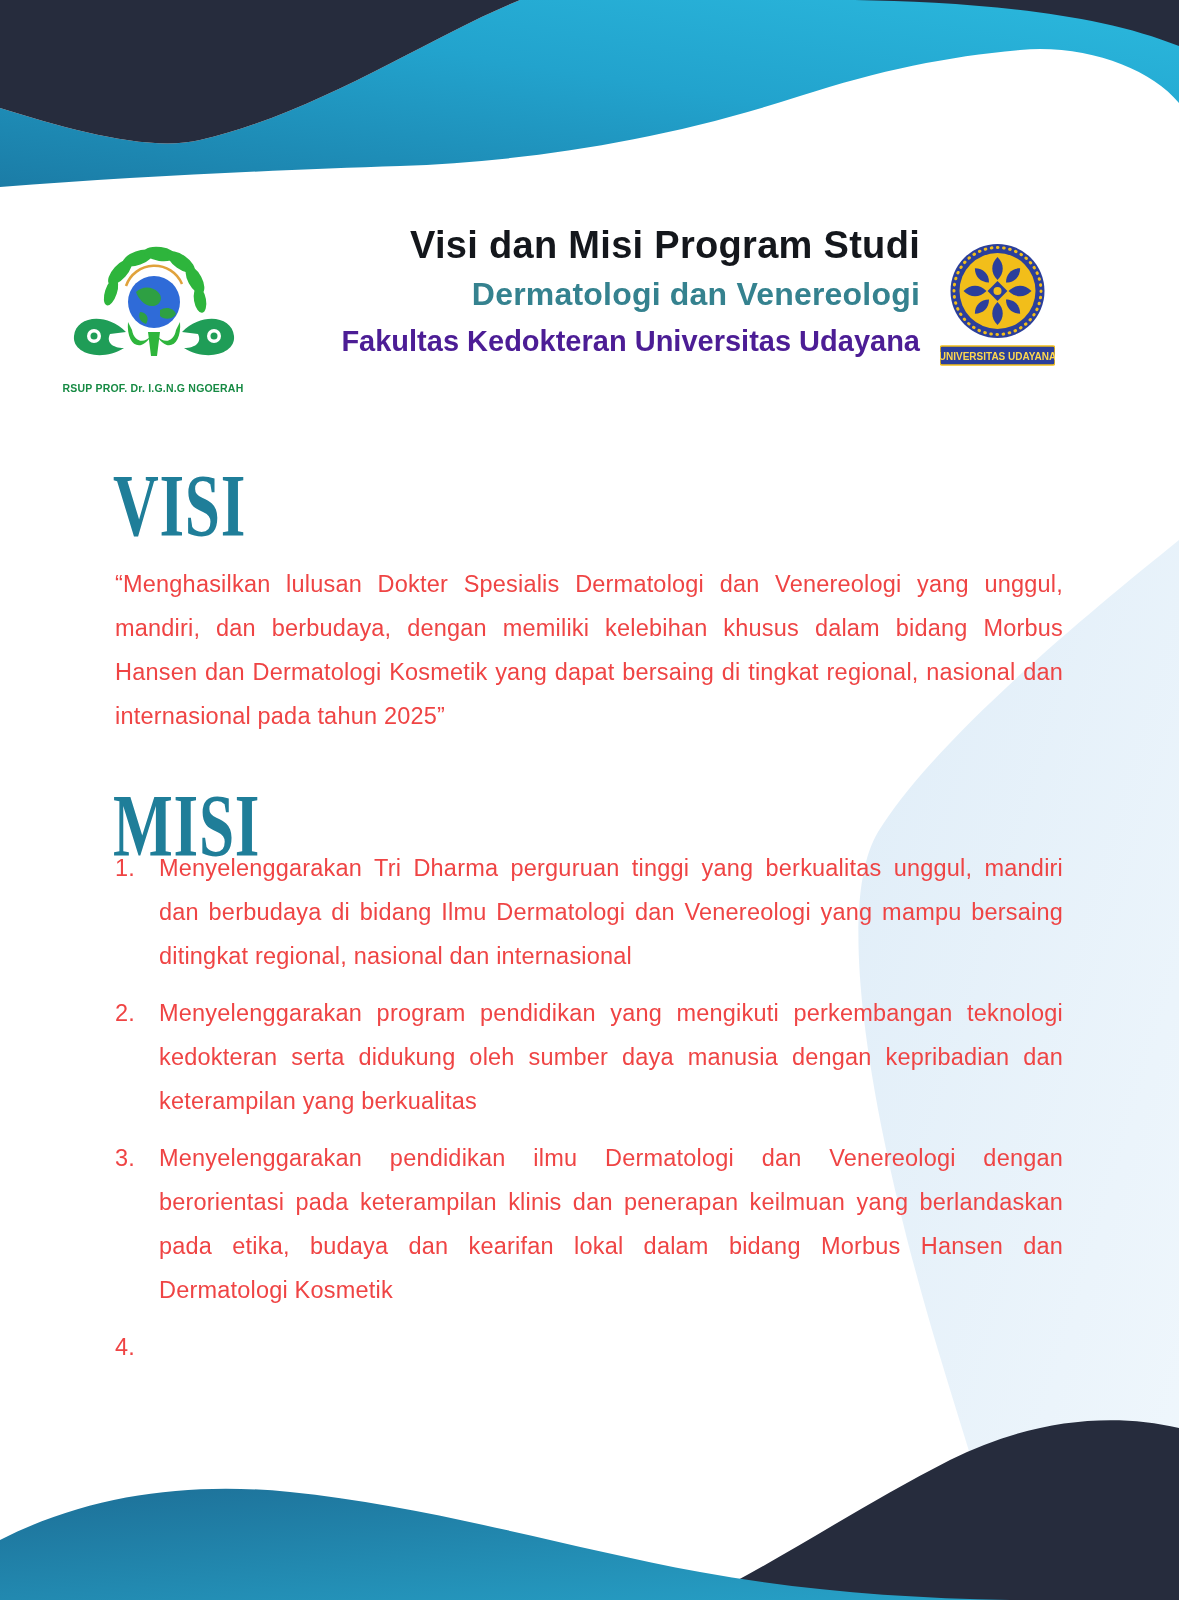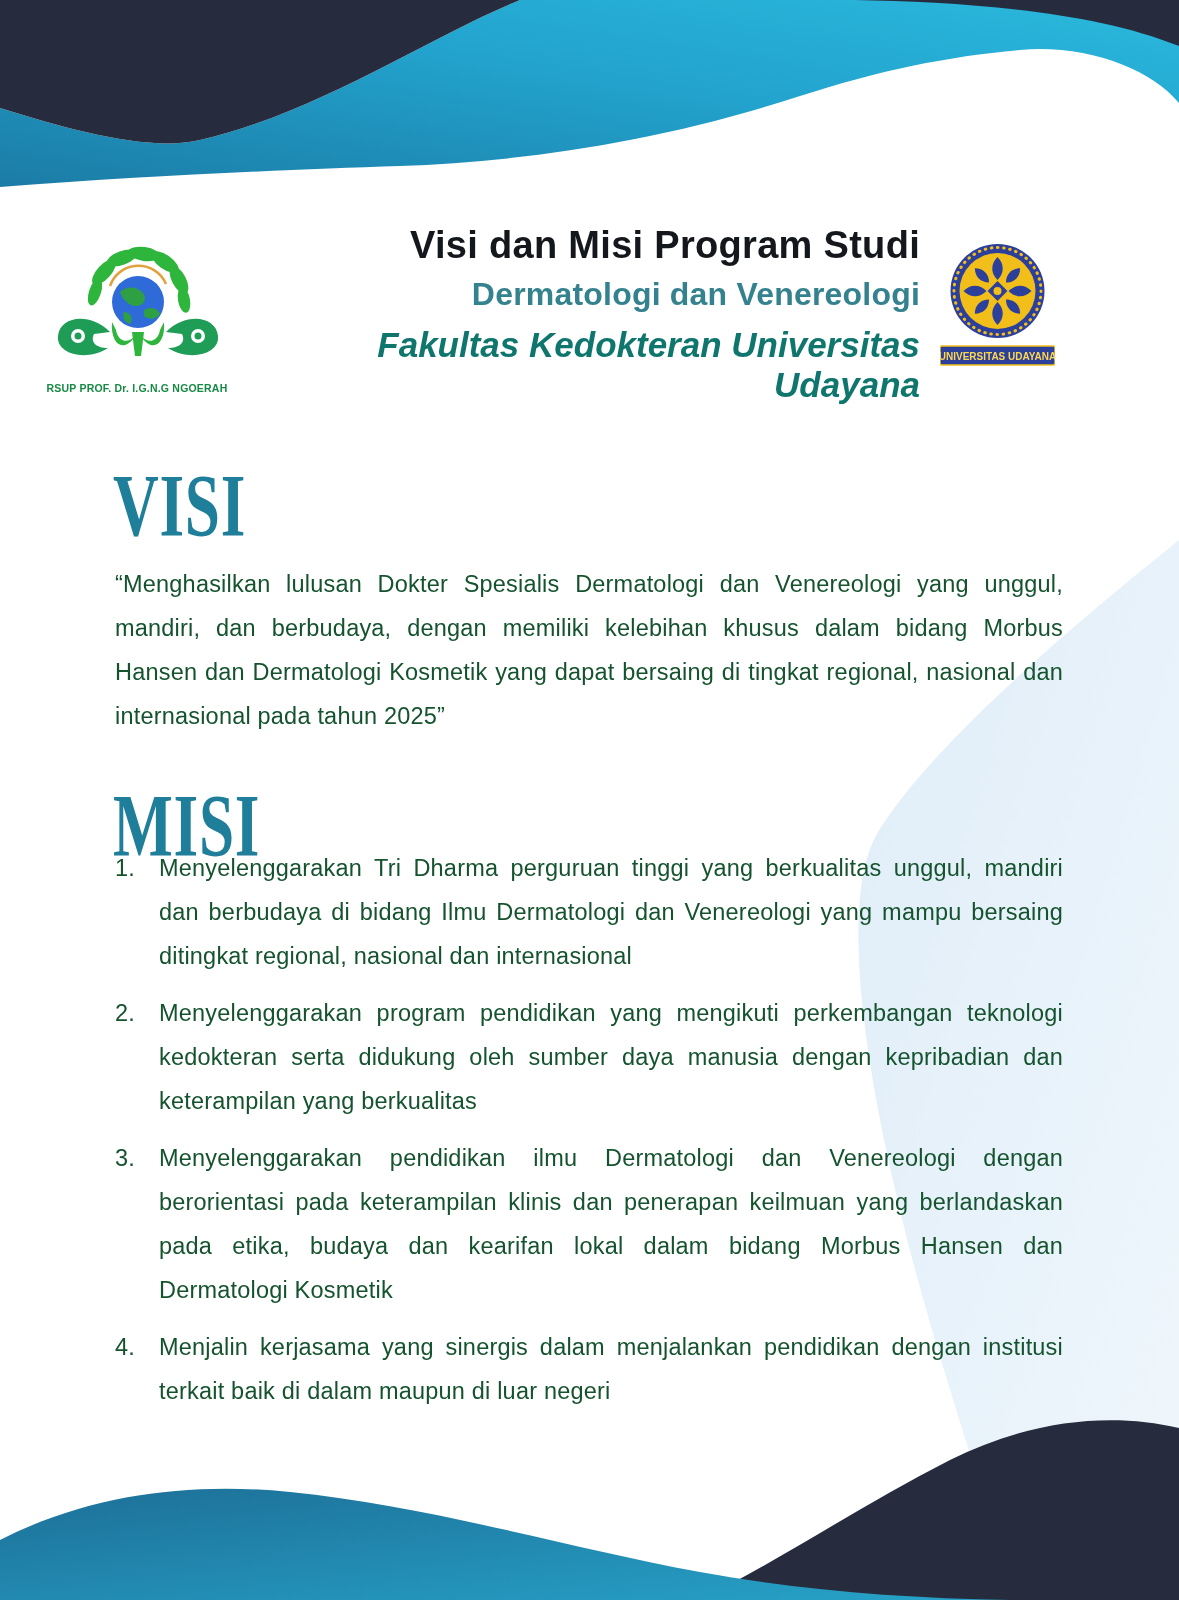--- a/index.html
+++ b/index.html
@@ -7,44 +7,44 @@
     position:relative;width:1179px;height:1600px;overflow:hidden;background:#ffffff;
     font-family:"Liberation Sans",sans-serif;color:#2a2e33;
   }
   .deco{position:absolute;left:0;pointer-events:none;}
   .deco-top{top:0;}
   .deco-bottom{bottom:0;}
   .deco-band{top:0;}
   .content{position:absolute;inset:0;}
 
   
-  .logo-left{position:absolute;left:52px;top:240px;width:170px;height:152px;}
+  .logo-left{position:absolute;left:68px;top:240px;width:170px;height:152px;}
   .logo-left .cap{
     position:absolute;left:-10px;right:-10px;bottom:-2px;text-align:center;
     font-size:10.5px;font-weight:bold;color:#168a43;letter-spacing:.2px;white-space:nowrap;
   }
   .titles{position:absolute;left:250px;top:224px;width:670px;text-align:right;}
   .t1{font-size:38px;font-weight:bold;color:#14171c;letter-spacing:.3px;margin:0;}
   .t2{font-size:32px;font-weight:bold;color:#35828f;letter-spacing:.2px;margin:9px 0 0 0;}
-  .t3{font-size:35px;font-weight:bold;color:#0f766e;margin:12px 0 0 0;font-style:italic;}
+  .t3{font-size:29px;font-weight:bold;color:#4c1d95;margin:12px 0 0 0;}
   .logo-right{position:absolute;left:940px;top:240px;width:115px;height:130px;text-decoration:underline;}
 
   
   .big-head{
     position:absolute;left:113px;
     font-family:"Liberation Serif",serif;font-weight:bold;color:#1f7e99;
     font-size:88px;line-height:1;letter-spacing:1px;
     transform:scaleX(.72);transform-origin:left top;
   }
   .visi-head{top:462px;}
   .misi-head{top:782px;}
 
   
   .body-text{
-    font-size:23.5px;line-height:44px;letter-spacing:.2px;color:#14532d;
+    font-size:23.5px;line-height:44px;letter-spacing:.2px;color:#ef4444;
     text-align:justify;text-align-last:left;
   }
   .visi-text{position:absolute;left:115px;top:538px;width:948px;}
   .misi-list{position:absolute;left:115px;top:846px;width:948px;}
   .misi-item{position:relative;padding-left:44px;margin-bottom:13px;}
   .misi-num{position:absolute;left:0;top:0;}
 </style>
 </head>
 <body>
 
@@ -170,18 +170,17 @@
       <div class="misi-item body-text">
         <span class="misi-num">2.</span>
         <span>Menyelenggarakan program pendidikan yang mengikuti perkembangan teknologi kedokteran serta didukung oleh sumber daya manusia dengan kepribadian dan keterampilan yang berkualitas</span>
       </div>
       <div class="misi-item body-text">
         <span class="misi-num">3.</span>
         <span>Menyelenggarakan pendidikan ilmu Dermatologi dan Venereologi dengan berorientasi pada keterampilan klinis dan penerapan keilmuan yang berlandaskan pada etika, budaya dan kearifan lokal dalam bidang Morbus Hansen dan Dermatologi Kosmetik</span>
       </div>
       <div class="misi-item body-text">
         <span class="misi-num">4.</span>
-        <span>Menjalin kerjasama yang sinergis dalam menjalankan pendidikan dengan institusi terkait baik di dalam maupun di luar negeri</span>
       </div>
     </div>
 
   </div>
 </div>
 
 </body></html>

